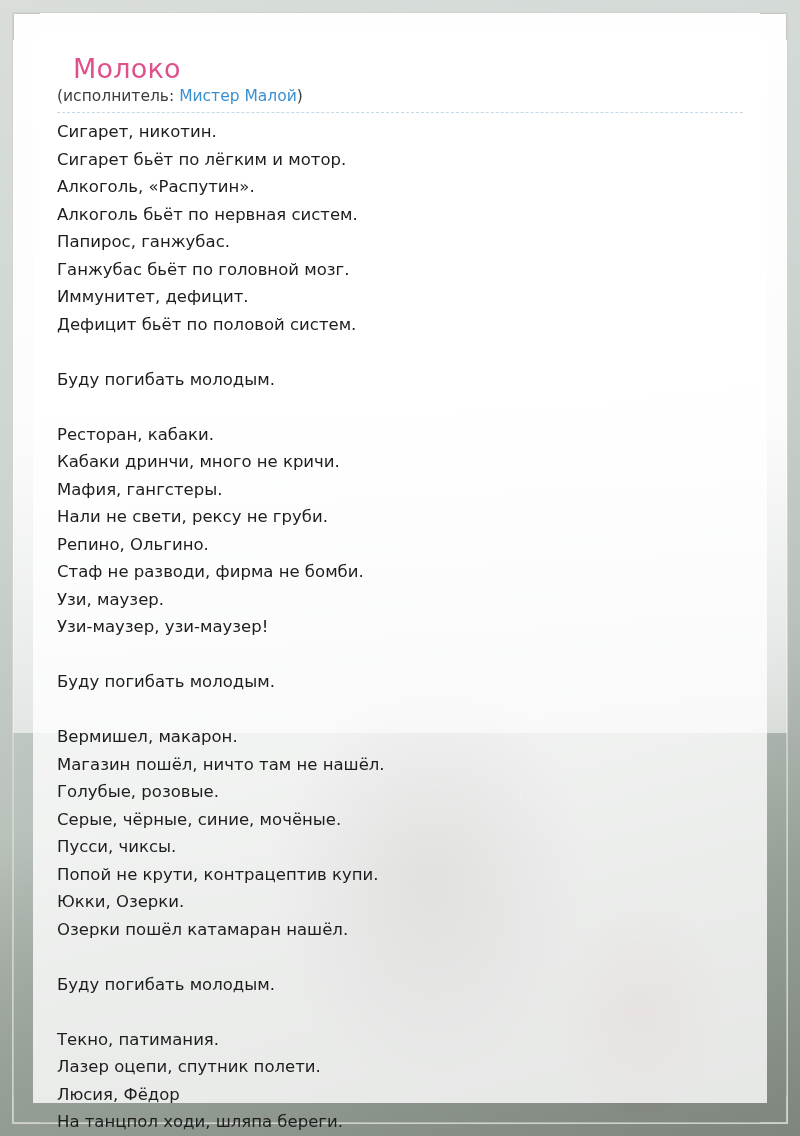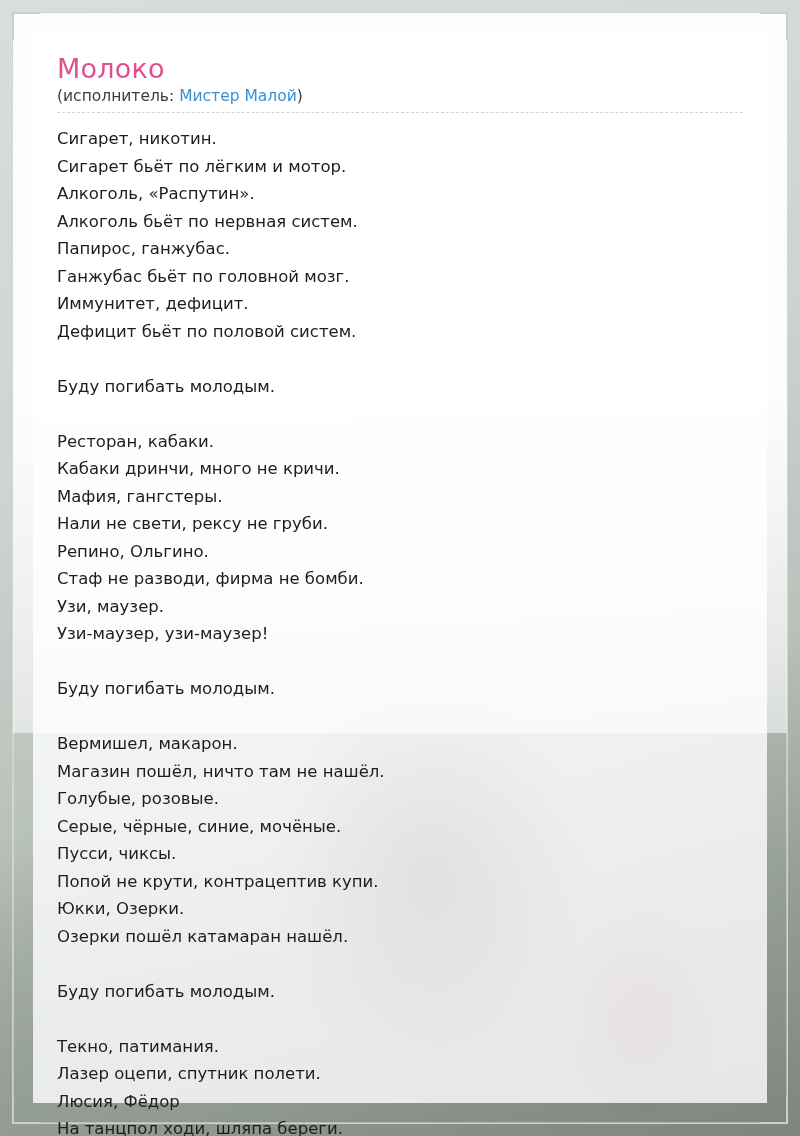--- a/index.html
+++ b/index.html
@@ -79,30 +79,30 @@
   }
   .corner.tl { left: 0; top: 0; border-left-width: 1px; border-top-width: 1px; }
   .corner.tr { right: 0; top: 0; border-right-width: 1px; border-top-width: 1px; }
   .corner.bl { left: 0; bottom: 0; border-left-width: 1px; border-bottom-width: 1px; }
   .corner.br { right: 0; bottom: 0; border-right-width: 1px; border-bottom-width: 1px; }
 
   .song-title {
     font-size: 27px;
     color: #e0508c;
     font-weight: normal;
-    margin: 0 0 2px 0;
+    margin: 0 0 2px 16px;
     line-height: 1.2;
     letter-spacing: 0.2px;
   }
   .performer-line {
     font-size: 15.5px;
     color: #3d3d3d;
     padding-bottom: 7px;
     border-bottom: 1px dashed #c6d8e4;
-    margin-bottom: 12px;
+    margin-bottom: 5px;
   }
   .performer-line a {
     color: #3a90d0;
     text-decoration: none;
   }
 
   .lyrics {
     font-size: 16.5px;
     line-height: 27.5px;
     color: #1d1d1d;

